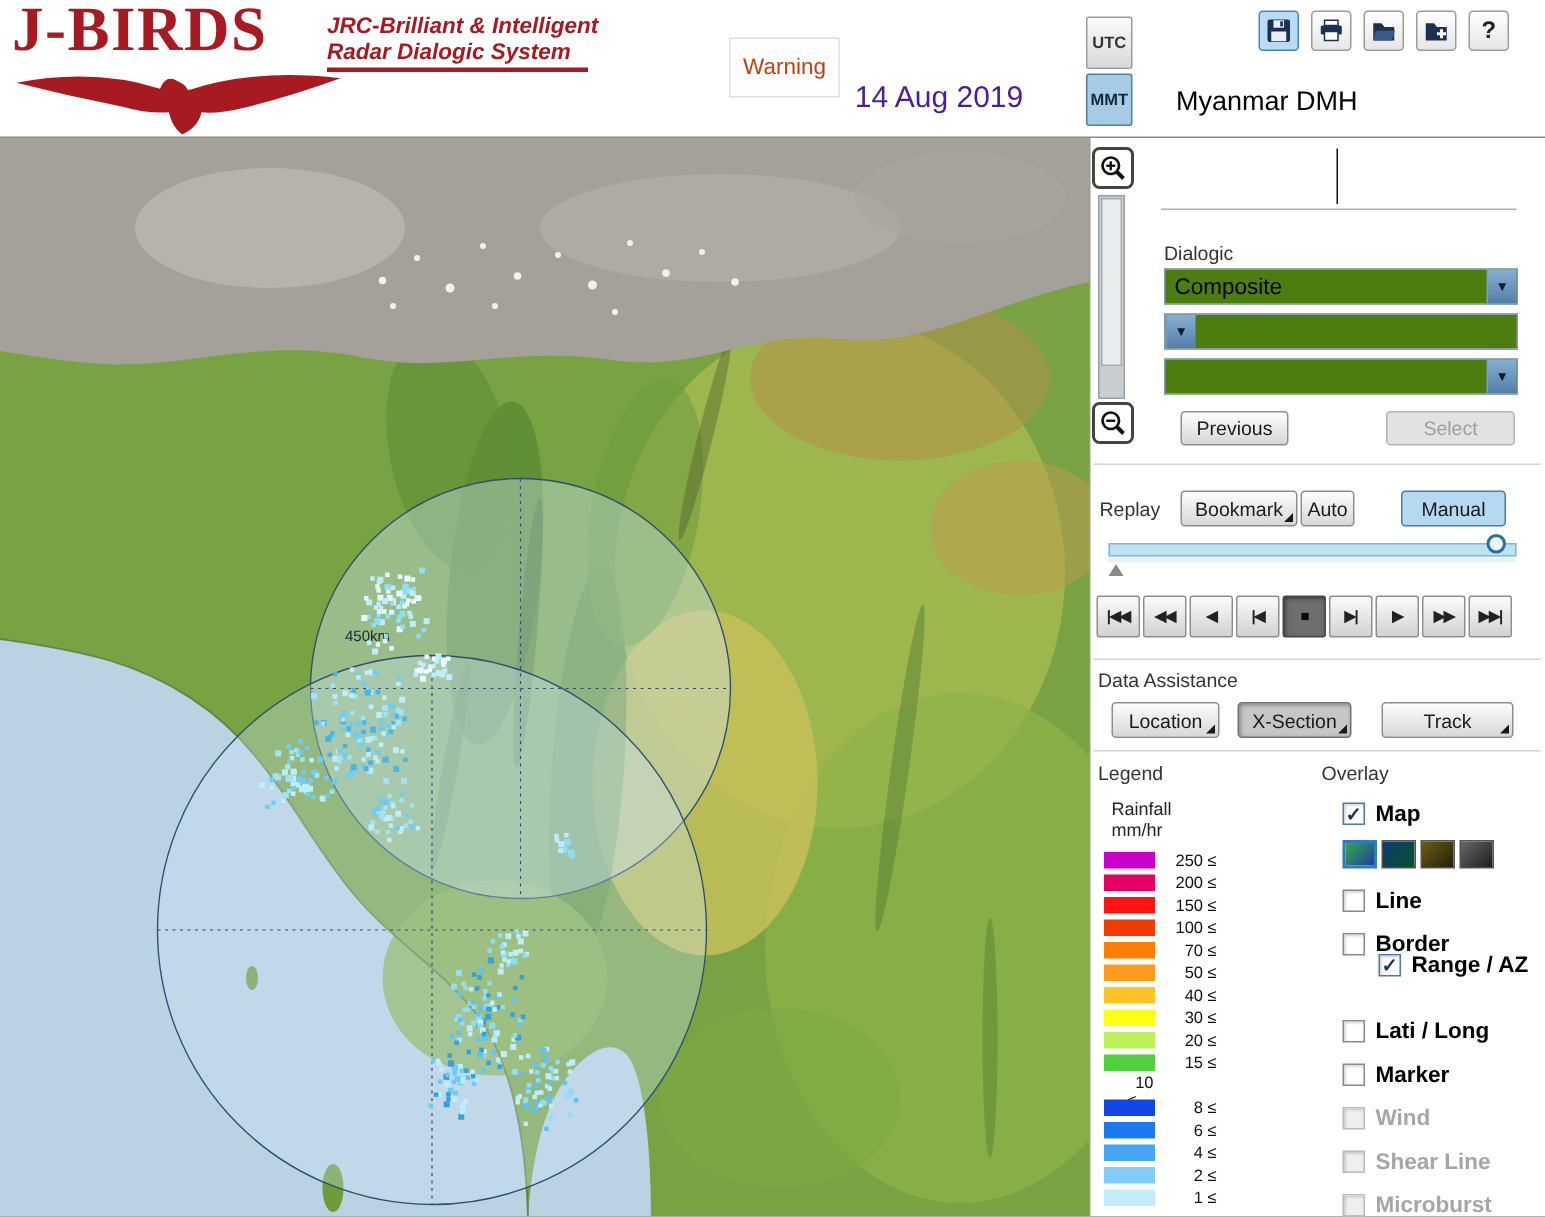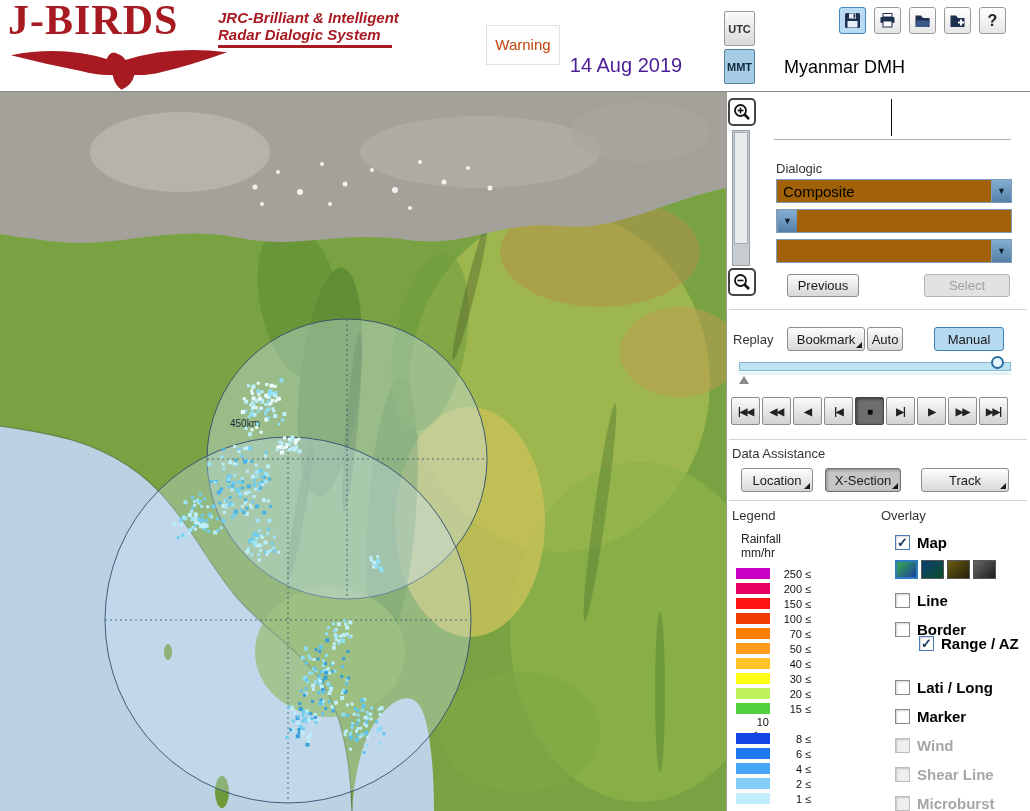--- a/index.html
+++ b/index.html
@@ -35,21 +35,21 @@
 
   
   #panel{position:absolute;left:726px;top:92px;width:304px;height:719px;background:#fff;border-left:1px solid #9a9a9a}
   .zoom-btn{position:absolute;left:1px;width:28px;height:28px;background:#fff;border:2px solid #444;border-radius:5px;
             display:flex;align-items:center;justify-content:center;cursor:pointer}
   .vscroll{position:absolute;left:5px;top:38px;width:18px;height:136px;background:#c8cdd2;border:1px solid #98a0a8}
   .vthumb{position:absolute;left:1px;top:1px;width:14px;height:112px;background:#e9eced;border:1px solid #a7adb4;cursor:grab}
   .caret-box{position:absolute;left:47px;top:3px;width:237px;height:45px;background:#fff;border-bottom:1px solid #b0b0b0}
   .caret{position:absolute;left:117px;top:4px;width:1px;height:37px;background:#111}
   .sec-label{position:absolute;font-size:13px;color:#333}
-  .combo{position:absolute;left:49px;width:236px;height:24px;background:#a16207;border:1px solid #7f9db9;
+  .combo{position:absolute;left:49px;width:236px;height:24px;background:#4d7c0f;border:1px solid #7f9db9;
          display:flex;align-items:center;cursor:pointer}
   .combo .txt{flex:1;padding-left:6px;font-size:15px;color:#000;white-space:nowrap;overflow:hidden}
   .combo .arrow{width:20px;height:100%;border-left:1px solid #7f9db9;background:linear-gradient(#85aed2,#5480a8);
                 display:flex;align-items:center;justify-content:center;font-size:9px;color:#0c1c2c}
   .btn{position:absolute;display:flex;align-items:center;justify-content:center;font-size:13px;color:#1a1a1a;
        background:linear-gradient(#fdfdfd,#d7d7d7);border:1px solid #8d8d8d;border-radius:3px;cursor:pointer}
   .btn.disabled{background:#e2e2e2;color:#9e9e9e;border-color:#b4b4b4;cursor:default}
   .btn.selected{background:#b5d9f1;border-color:#3f7fb4}
   .btn.pressed{background:#c6c6c6;border-color:#737373;box-shadow:inset 1px 1px 3px rgba(0,0,0,.35)}
   .corner::after{content:"";position:absolute;right:2px;bottom:2px;width:0;height:0;

